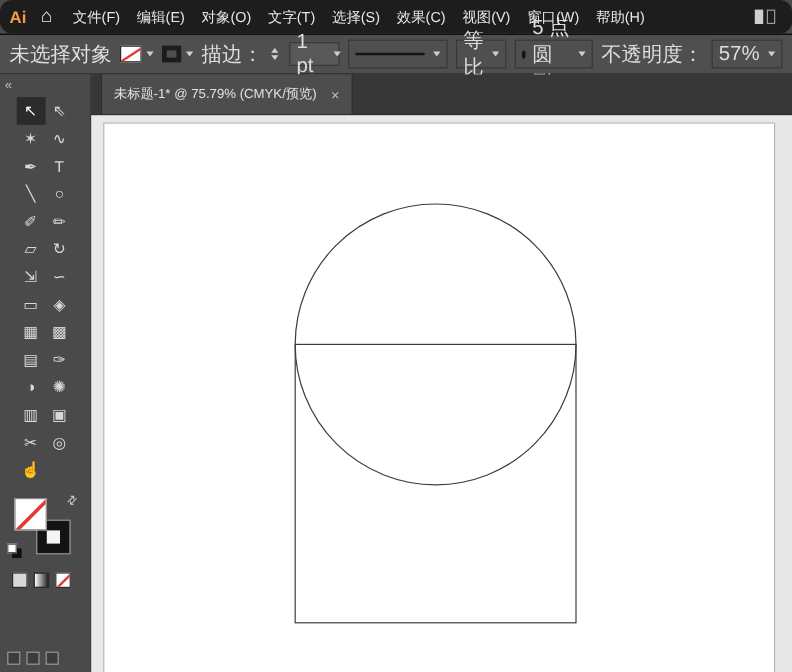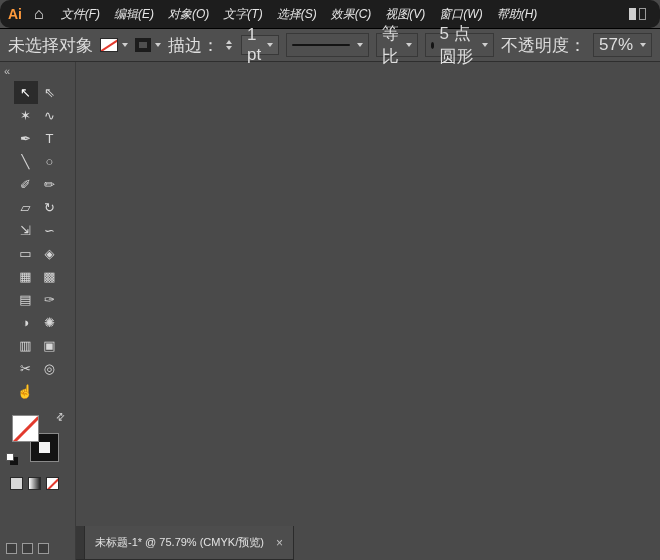--- a/index.html
+++ b/index.html
@@ -4,38 +4,38 @@
 <style>
   * { margin:0; padding:0; box-sizing:border-box; }
   body { font-family:"Liberation Sans", sans-serif; }
   .app { width:660px; height:560px; overflow:hidden; position:relative; background:#4a4a4a; user-select:none; }
 
   
   .menubar { height:28px; background:#1d1d1d; display:flex; align-items:center; color:#e6e6e6; font-size:12px;border-radius:10px; }
   .logo { color:#ff9a3c; font-weight:bold; font-size:14px; padding:0 10px 0 8px; }
   .home-icon { font-size:16px; padding:0 10px 0 2px; color:#e6e6e6; }
   .menus { display:flex; align-items:center; }
-  .menu-item { padding:0 7px; white-space:nowrap; cursor:default;font-style:italic; }
+  .menu-item { padding:0 7px; white-space:nowrap; cursor:default; }
   .workspace { margin-left:auto; margin-right:14px; display:flex; gap:3px; align-items:center; }
   .ws-sq1 { width:7px; height:12px; background:#cfcfcf; }
   .ws-sq2 { width:7px; height:12px; border:1px solid #9a9a9a; }
 
   
   .controlbar { height:34px; background:#4f4f4f; border-top:1px solid #000; border-bottom:1px solid #2e2e2e;
     display:flex; align-items:center; font-size:17px; color:#dedede; gap:7px; padding:0 8px; }
   .cb-label { white-space:nowrap; }
   .swatch-fill { width:18px; height:14px; background:#fff; border:1px solid #2a2a2a; position:relative; overflow:hidden; }
   .swatch-fill::after { content:""; position:absolute; left:-4px; right:-4px; top:50%; height:2px; background:#e23a2e; transform:rotate(-33deg); }
   .swatch-stroke { width:16px; height:14px; border:4px solid #1c1c1c; background:transparent; }
   .dd-arrow { width:0; height:0; border-left:3px solid transparent; border-right:3px solid transparent; border-top:4px solid #cfcfcf; margin-left:2px; }
   .pair { display:flex; align-items:center; gap:2px; }
   .stepper { display:flex; flex-direction:column; gap:2px; padding-right:2px; }
   .st-up { width:0; height:0; border-left:3px solid transparent; border-right:3px solid transparent; border-bottom:4px solid #cfcfcf; }
   .st-dn { width:0; height:0; border-left:3px solid transparent; border-right:3px solid transparent; border-top:4px solid #cfcfcf; }
-  .field { background:#585858; border:1px solid #383838; height:20px; display:flex; align-items:center; padding:0 5px; min-width:36px; gap:4px; }
+  .field { background:#585858; border:1px solid #383838; height:20px; display:flex; align-items:center; padding:0 5px; min-width:36px; gap:15px; }
   .dd-box { background:#4f4f4f; border:1px solid #383838; height:24px; display:flex; align-items:center; padding:0 5px; gap:5px; }
   .line-preview { width:58px; height:2px; background:#141414; border-radius:1px; }
   .brush-dot { width:7px; height:7px; border-radius:50%; background:#141414; }
 
   
   .body { display:flex; height:498px; }
 
   
   .toolbar { width:76px; background:#4a4a4a; border-right:1px solid #3a3a3a; display:flex; flex-direction:column; }
   .collapse { color:#c0c0c0; font-size:11px; padding:3px 6px 2px 4px; }
@@ -53,21 +53,21 @@
   .mode-row { display:flex; gap:5px; margin:16px 0 0 10px; }
   .mode-btn { width:13px; height:13px; border:1px solid #2a2a2a; }
   .mode-color { background:#d8d8d8; }
   .mode-grad { background:linear-gradient(90deg,#fff,#222); }
   .mode-none { background:#fff; position:relative; overflow:hidden; }
   .mode-none::after { content:""; position:absolute; left:-3px; right:-3px; top:50%; height:2px; background:#e23a2e; transform:rotate(-45deg); }
   .screen-row { margin:auto 0 6px 6px; display:flex; gap:5px; }
   .screen-btn { width:11px; height:11px; border:1px solid #9a9a9a; background:#3c3c3c; }
 
   
-  .main { flex:1; display:flex; min-width:0;align-items:flex-end; }
+  .main { flex:1; display:flex; flex-direction:column; min-width:0; }
   .tabbar { height:34px; background:#373737; border-bottom:1px solid #2b2b2b; display:flex; align-items:stretch; }
   .tab { background:#4d4d4d; display:flex; align-items:center; gap:12px; padding:0 10px; margin-left:8px; font-size:11px; color:#e2e2e2; border-right:1px solid #2b2b2b; border-left:1px solid #2b2b2b; }
   .tab-close { color:#c0c0c0; font-size:12px; cursor:default; }
 
   .canvas { flex:1; position:relative; background:#e8e8e8; overflow:hidden; }
   .artboard { position:absolute; left:10px; top:6px; width:560px; height:470px; background:#ffffff; border:1px solid #b3b3b3; }
   .artwork-svg { position:absolute; left:0; top:0; width:584px; height:464px; }
 </style>
 </head>
 <body>

